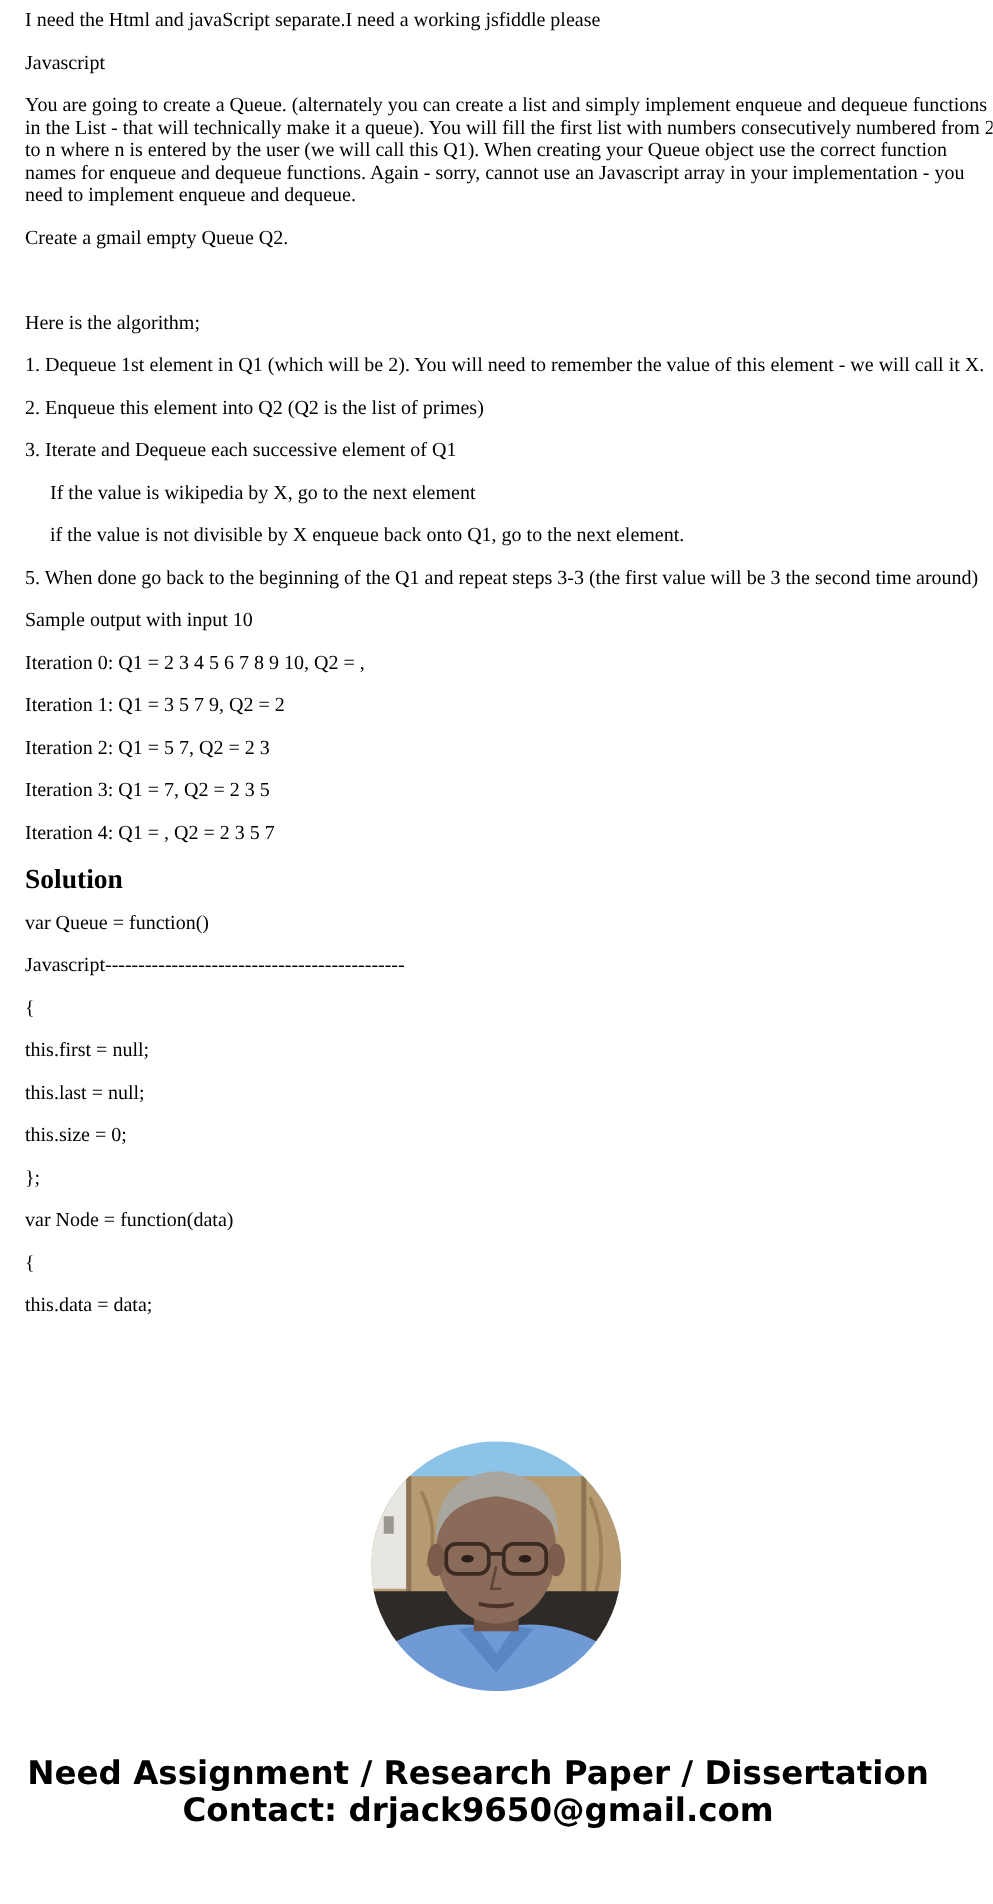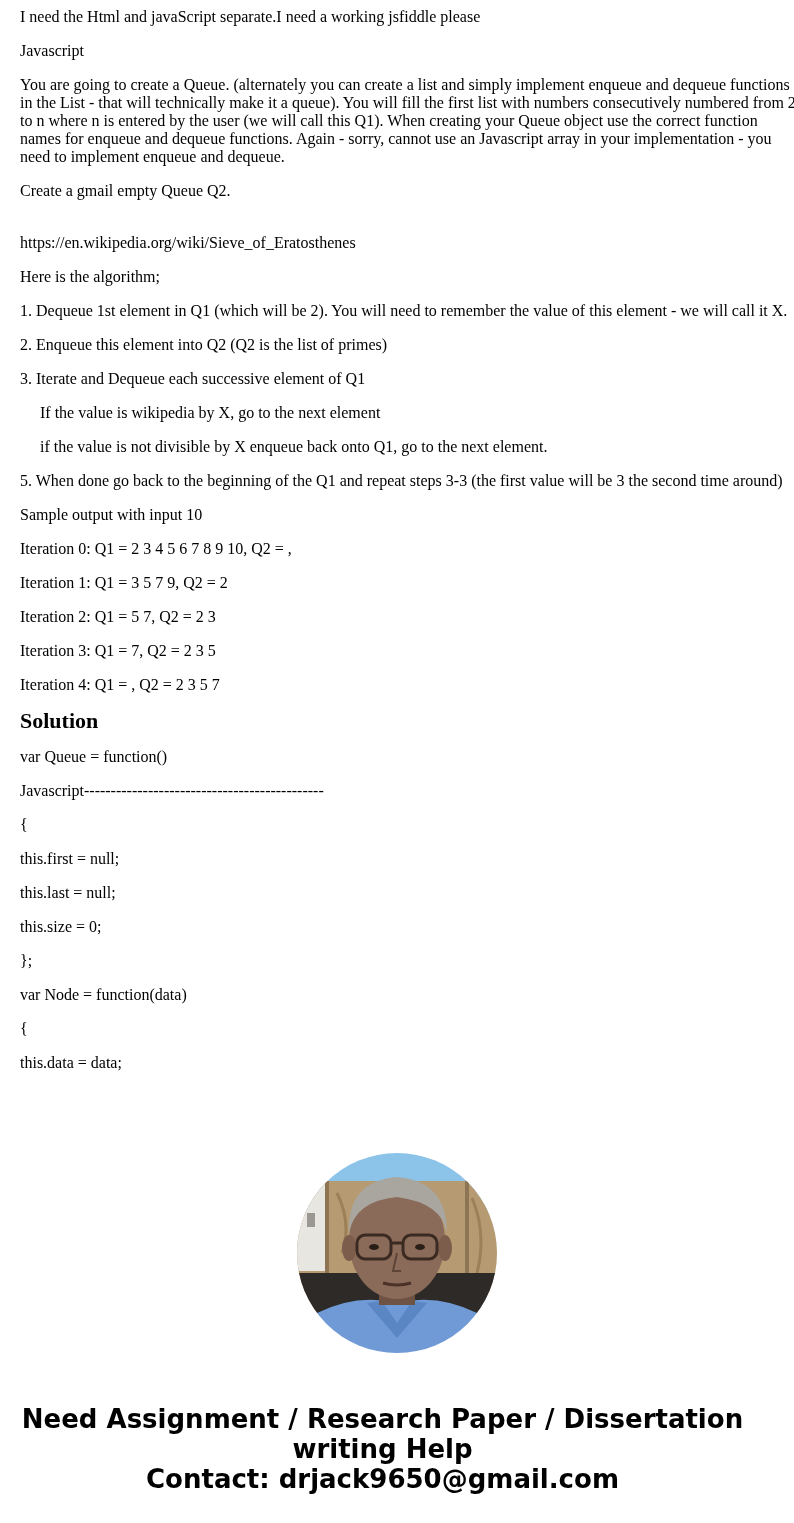--- a/index.html
+++ b/index.html
@@ -73,21 +73,20 @@
 </head>
 <body>
 
 <div class="content">
   <p class="first">I need the Html and javaScript separate.I need a working jsfiddle please</p>
   <p>Javascript</p>
   <p>You are going to create a Queue. (alternately you can create a list and simply implement enqueue and dequeue functions in the List - that will technically make it a queue). You will fill the first list with numbers consecutively numbered from 2 to n where n is entered by the user (we will call this Q1). When creating your Queue object use the correct function names for enqueue and dequeue functions. Again - sorry, cannot use an Javascript array in your implementation - you need to implement enqueue and dequeue.</p>
   <p>Create a gmail empty Queue Q2.</p>
   <p>
     <br>
-    <span>https://en.wikipedia.org/wiki/Sieve_of_Eratosthenes</span>
   </p>
   <p>Here is the algorithm;</p>
   <p>1. Dequeue 1st element in Q1 (which will be 2). You will need to remember the value of this element - we will call it X.</p>
   <p>2. Enqueue this element into Q2 (Q2 is the list of primes)</p>
   <p>3. Iterate and Dequeue each successive element of Q1</p>
   <p class="indent">If the value is wikipedia by X, go to the next element</p>
   <p class="indent">if the value is not divisible by X enqueue back onto Q1, go to the next element.</p>
   <p>5. When done go back to the beginning of the Q1 and repeat steps 3-3 (the first value will be 3 the second time around)</p>
   <p>Sample output with input 10</p>
   <p>Iteration 0: Q1 = 2 3 4 5 6 7 8 9 10, Q2 = ,</p>
@@ -142,15 +141,14 @@
     <ellipse cx="77" cy="94" rx="5" ry="3" fill="#2a1e18"></ellipse>
     <ellipse cx="123" cy="94" rx="5" ry="3" fill="#2a1e18"></ellipse>
 
     <path d="M100 100 L96 118 L104 118" stroke="#5e4436" stroke-width="2" fill="none"></path>
     <path d="M86 130 Q100 134 114 130" stroke="#4a3228" stroke-width="3" fill="none"></path>
   </svg>
 </div>
 
 <div class="footer">
   <div>Need Assignment / Research Paper / Dissertation</div>
-  <div>writing Help</div>
   <div>Contact: drjack9650@gmail.com</div>
 </div>
 
 </body></html>

